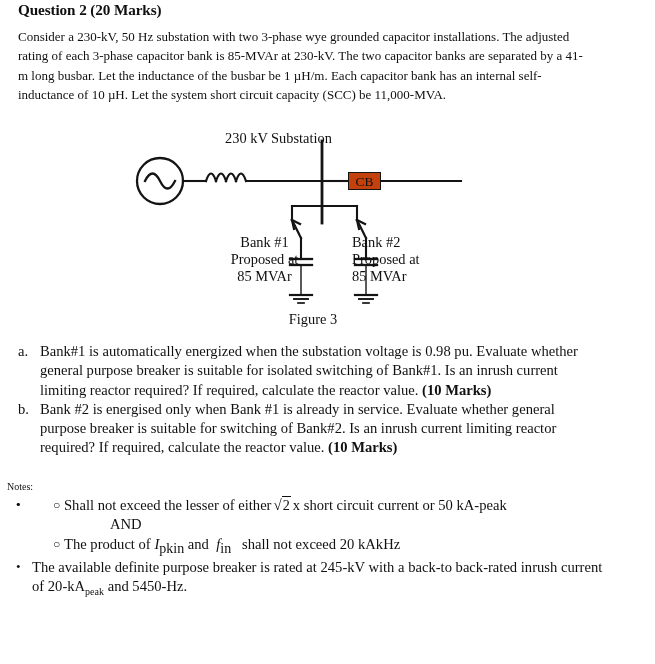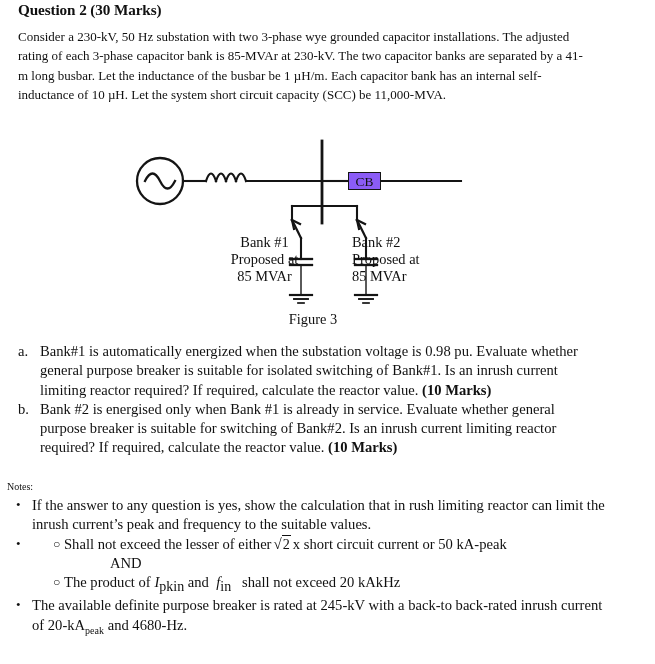--- a/index.html
+++ b/index.html
@@ -98,21 +98,21 @@
     width: 90px;
     text-align: center;
   }
   .cb-box {
     position: absolute;
     left: 348px;
     top: 44px;
     width: 33px;
     height: 18px;
     border: 1.6px solid #141414;
-    background: #8b5cf6;
+    background: #c2410c;
     font-size: 13.4px;
     line-height: 17px;
     text-align: center;
     box-sizing: border-box;
   }
   svg.circuit {
     position: absolute;
     left: 0;
     top: 0;
   }
@@ -207,21 +207,21 @@
     vertical-align: sub;
     font-style: normal;
   }
   .nowrap { white-space: nowrap; }
 </style>
 </head>
 <body>
 
 <div class="page">
 
-  <div class="q-title">Question 2 (30 Marks)</div>
+  <div class="q-title">Question 2 (20 Marks)</div>
 
   <div class="intro">Consider a 230-kV, 50 Hz substation with two 3-phase wye grounded capacitor installations. The adjusted rating of each 3-phase capacitor bank is 85-MVAr at 230-kV. The two capacitor banks are separated by a 41-m long busbar. Let the inductance of the busbar be 1 µH/m. Each capacitor bank has an internal self-inductance of 10 µH. Let the system short circuit capacity (SCC) be 11,000-MVA.</div>
 
   <div class="figure-wrap">
 
     <svg class="circuit" width="655" height="205" viewBox="0 0 655 205">
       <g stroke="#141414" fill="none" stroke-width="2.1" stroke-linecap="square">
 
         <circle cx="160" cy="53" r="23" stroke-width="2.3" fill="#ffffff"></circle>
 
@@ -285,20 +285,21 @@
         </g>
         <path d="M 366 137 L 366 167" stroke-width="1.4"></path>
         <g stroke-width="2.2">
           <path d="M 355 167 L 377 167"></path>
           <path d="M 359 171 L 373 171" stroke-width="1.9"></path>
           <path d="M 363 175 L 369 175" stroke-width="1.7"></path>
         </g>
       </g>
     </svg>
 
+    <div class="fig-label fig-sub-title">230 kV Substation</div>
 
 
     <div class="cb-box">
       <span>CB</span>
     </div>
 
     <div class="fig-label bank1-label">
       <div>Bank #1</div>
       <div>Proposed at</div>
       <div>85 MVAr</div>
@@ -322,21 +323,21 @@
     <div class="ab-item">
       <span class="ab-marker">b.</span><span>Bank #2 is energised only when Bank #1 is already in service. Evaluate whether general purpose breaker is suitable for switching of Bank#2. Is an inrush current limiting reactor required? If required, calculate the reactor value. </span><b>(</b><b>10 Marks</b><b>)</b>
     </div>
   </div>
 
   <div class="notes-head">Notes:</div>
 
   <div class="notes-list">
 
     <div class="note-item">
-      <span class="note-bullet">•</span><span>If the answer to any question is yes, show the calculation that in rush limiting reactor can limit the inrush current’s peak and frequency to the suitable values.</span>
+      <span class="note-bullet">•</span>
     </div>
 
     <div class="note-item">
       <span class="note-bullet">•</span>
     </div>
 
     <div class="subnote-list">
 
       <div class="subnote-item">
         <span class="subnote-bullet">○</span><span>Shall not exceed the lesser of either</span><span class="radical"><span class="rad-sign">√</span><span class="rad-val">2</span></span><span>x short circuit current or 50 kA-peak</span>
@@ -344,17 +345,17 @@
 
       <div class="and-line">AND</div>
 
       <div class="subnote-item">
         <span class="subnote-bullet">○</span><span>The product of</span>&nbsp;<span class="nowrap"><span class="ital">I</span><span class="sub-sm">pkin</span></span>
         <span>and</span>&nbsp;&nbsp;<span class="nowrap"><span class="ital">f</span><span class="sub-sm">in</span></span>&nbsp;&nbsp;&nbsp;<span>shall not exceed 20 kAkHz</span>
       </div>
     </div>
 
     <div class="note-item">
-      <span class="note-bullet">•</span><span>The available definite purpose breaker is rated at 245-kV with a back-to back-rated inrush current of 20-kA</span><span class="sub-up">peak</span><span> and 4680-Hz.</span>
+      <span class="note-bullet">•</span><span>The available definite purpose breaker is rated at 245-kV with a back-to back-rated inrush current of 20-kA</span><span class="sub-up">peak</span><span> and 5450-Hz.</span>
     </div>
   </div>
 
 </div>
 
 </body></html>

